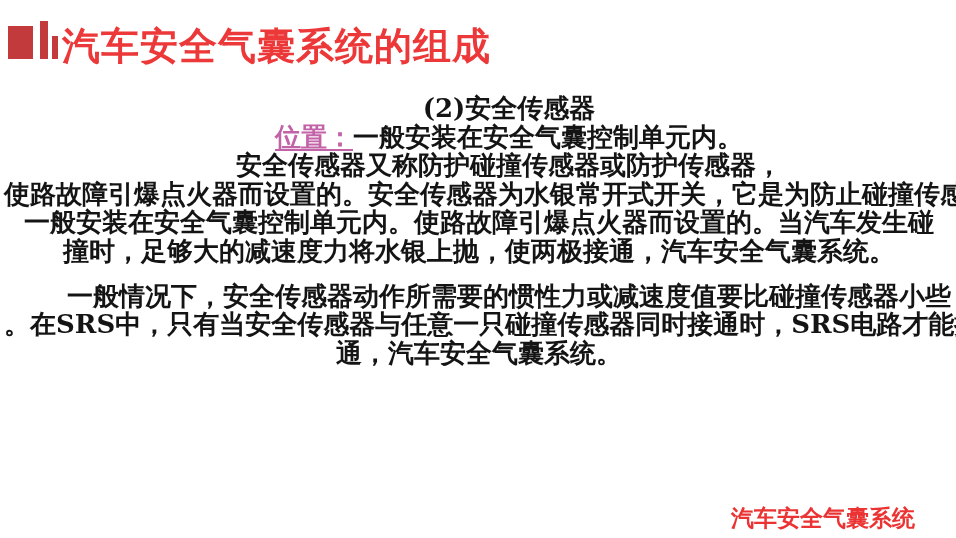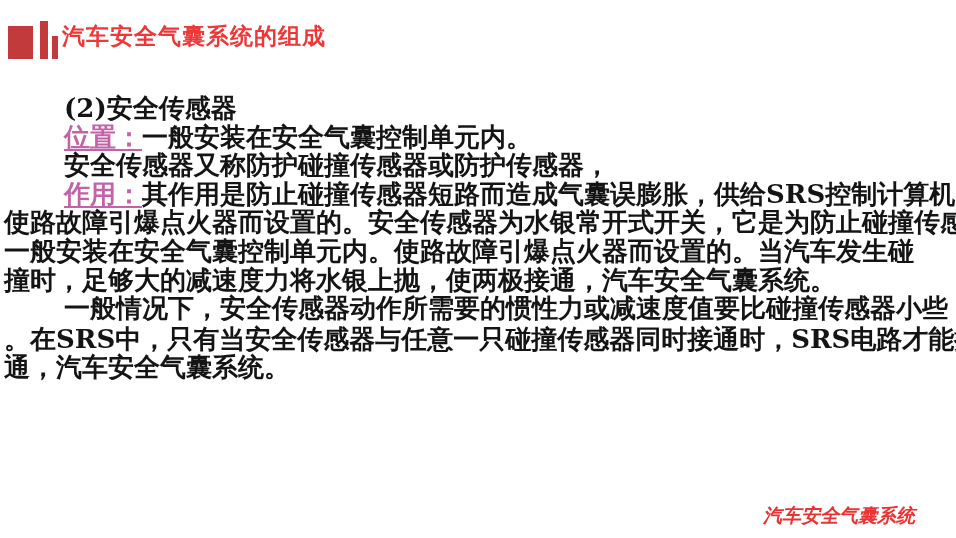--- a/index.html
+++ b/index.html
@@ -36,76 +36,74 @@
   .accent-bar-short {
     position: absolute;
     left: 52px; top: 36px;
     width: 6px; height: 23px;
     background: var(--accent-red);
   }
   .slide-title {
     position: absolute;
     left: 62px; top: 21px;
     font-family: "Liberation Sans", sans-serif;
-    font-size: 23px;
+    font-size: 38px;
     font-weight: bold;
     letter-spacing: 1px;
     color: var(--title-red);
     white-space: nowrap;
     text-align: center;
   }
 
   
   .body-text {
     position: absolute;
     left: 4px; top: 94px;
     width: 950px;
     font-size: 26px;
     font-weight: bold;
     line-height: 28.6px;
     color: var(--body-text);
   }
-  .body-text .line { white-space: nowrap; }
+  .body-text .line { white-space: nowrap; text-align: center; }
   .body-text .line.indent { padding-left: 60px; }
-  .body-text .line.pgap { margin-top: 2px; font-family: Liberation Mono, monospace; }
+  .body-text .line.pgap { margin-top: 16px; }
   .body-text .label {
     color: var(--label-magenta);
     text-decoration: underline;
     text-decoration-thickness: 2px;
     text-underline-offset: 3px;
   }
 
   
   .footer-text {
     position: absolute;
     right: 41px; top: 503px;
     font-family: "Liberation Sans", sans-serif;
-    font-size: 19px;
+    font-size: 23px;
     font-weight: bold;
     color: var(--footer-red);
     white-space: nowrap;
-    font-style: italic;
   }
 </style>
 </head>
 <body>
 
 <div class="slide">
 
   <div class="accent-square"></div>
   <div class="accent-bar-tall"></div>
   <div class="accent-bar-short"></div>
 
   <h1 class="slide-title" style="margin:0;">汽车安全气囊系统的组成</h1>
 
   <div class="body-text">
       <div class="line indent"><span>(2)安全传感器</span></div>
       <div class="line indent"><span class="label">位置：</span><span>一般安装在安全气囊控制单元内。</span></div>
       <div class="line indent"><span>安全传感器又称防护碰撞传感器或防护传感器，</span></div>
-      <div class="line indent"><span class="label">作用：</span><span>其作用是防止碰撞传感器短路而造成气囊误膨胀，供给SRS控制计算机</span></div>
       <div class="line"><span>使路故障引爆点火器而设置的。安全传感器为水银常开式开关，它是为防止碰撞传感</span></div>
       <div class="line"><span>一般安装在安全气囊控制单元内。使路故障引爆点火器而设置的。当汽车发生碰</span></div>
       <div class="line"><span>撞时，足够大的减速度力将水银上抛，使两极接通，汽车安全气囊系统。</span></div>
       <div class="line indent pgap"><span>一般情况下，安全传感器动作所需要的惯性力或减速度值要比碰撞传感器小些</span></div>
       <div class="line"><span>。在SRS中，只有当安全传感器与任意一只碰撞传感器同时接通时，SRS电路才能接</span></div>
       <div class="line"><span>通，汽车安全气囊系统。</span></div>
     </div>
 
   <div class="footer-text">汽车安全气囊系统</div>
 

